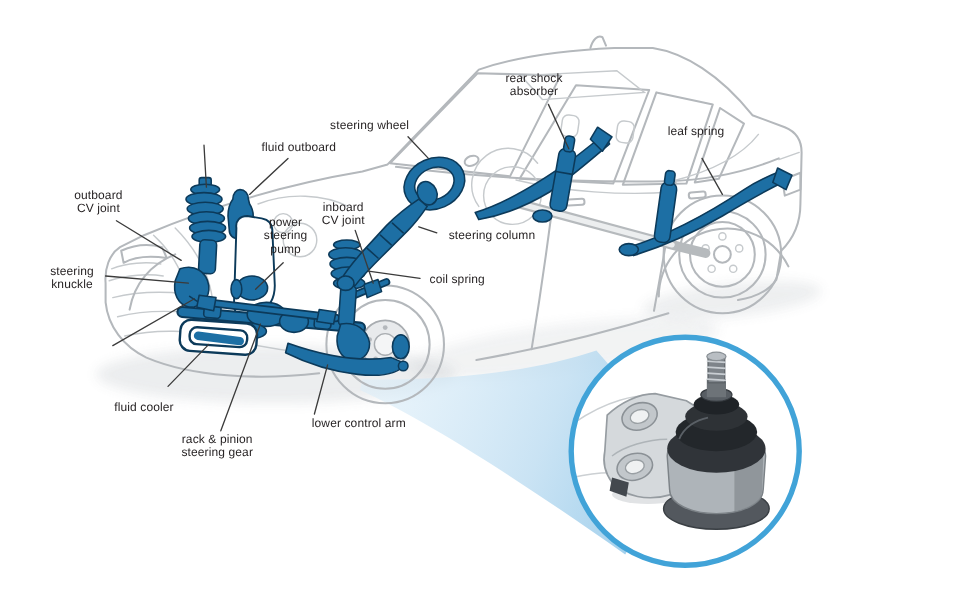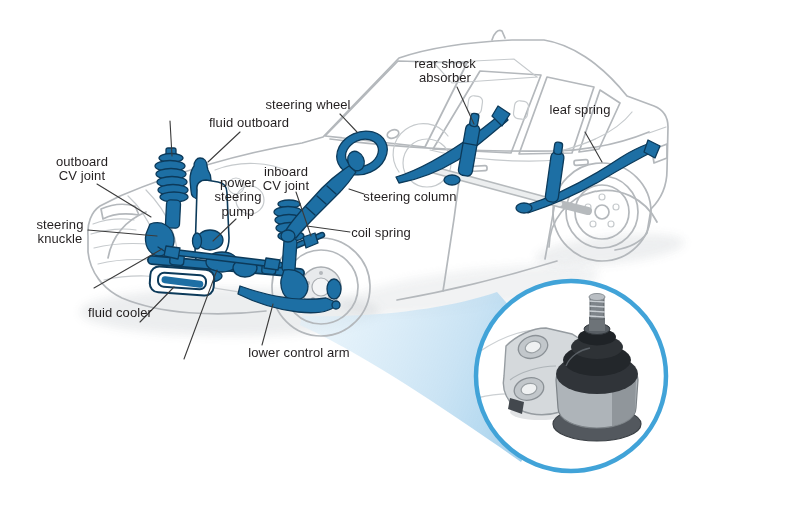--- a/index.html
+++ b/index.html
@@ -4,21 +4,21 @@
 <style>
   :root{
     --part-blue:#1d6fa4; --part-blue-dark:#0c3a5a; --outline-gray:#b4b8bc;
     --callout-blue:#41a3d8; --text-color:#231f20; --leader-gray:#3b3b3b;
   }
   html,body{margin:0;padding:0;background:#ffffff;}
   .stage{position:relative;width:800px;height:505px;background:#fff;overflow:hidden;
          font-family:"Liberation Sans", sans-serif;}
   .stage svg{position:absolute;left:0;top:0;}
   .part-label{position:absolute;transform:translate(-50%,-50%);white-space:pre-line;
-    text-align:center;font-size:13px;line-height:1.1;color:var(--text-color);
+    text-align:center;font-size:10px;line-height:1.1;color:var(--text-color);
     font-weight:400;letter-spacing:.1px;}
   .outline{stroke:var(--outline-gray);fill:none;stroke-width:1.7;
     stroke-linecap:round;stroke-linejoin:round;}
   .outline-thin{stroke:#c6cacd;fill:none;stroke-width:1.2;stroke-linecap:round;}
   .blue{fill:var(--part-blue);stroke:var(--part-blue-dark);stroke-width:1.3;
     stroke-linejoin:round;stroke-linecap:round;}
   .blueline{stroke:var(--part-blue-dark);stroke-width:1.3;fill:none;stroke-linecap:round;}
   .whitepart{fill:#ffffff;stroke:var(--part-blue-dark);stroke-width:1.6;stroke-linejoin:round;}
   .leader{stroke:var(--leader-gray);stroke-width:1.1;fill:none;stroke-linecap:round;}
 </style>
@@ -277,15 +277,17 @@
 CV joint</div>
 <div class="part-label" style="left:238px;top:197px">power
 steering
 pump</div>
 <div class="part-label" style="left:286px;top:179px">inboard
 CV joint</div>
 <div class="part-label" style="left:410px;top:197px">steering column</div>
 <div class="part-label" style="left:381px;top:233px">coil spring</div>
 <div class="part-label" style="left:60px;top:232px">steering
 knuckle</div>
-<div class="part-label" style="left:120px;top:313px">fluid cooler</div>
+<div class="part-label" style="left:120px;top:340px">fluid cooler</div>
+<div class="part-label" style="left:181px;top:372px">rack &amp; pinion
+steering gear</div>
 <div class="part-label" style="left:299px;top:353px">lower control arm</div>
 </div>
 
 </body></html>

